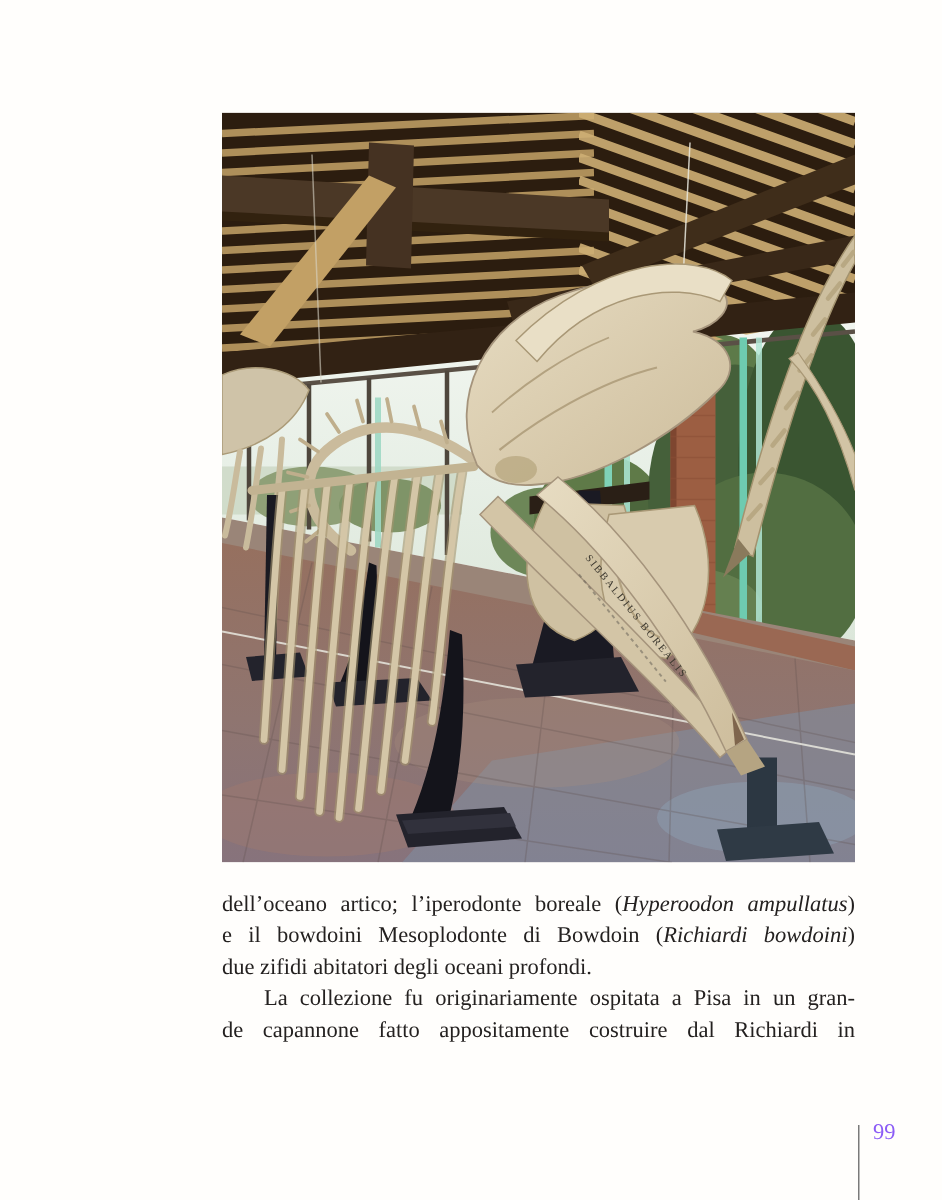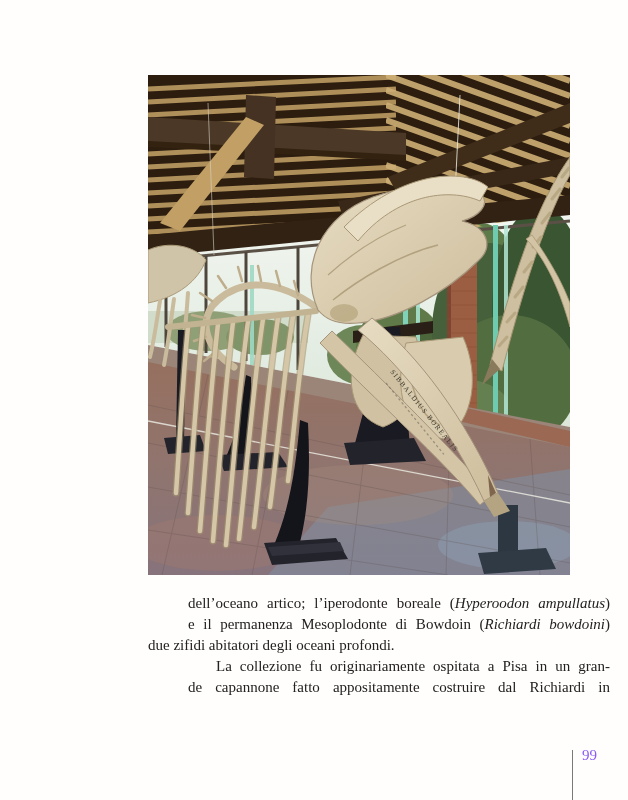--- a/index.html
+++ b/index.html
@@ -25,21 +25,21 @@
     text-align:right;
     font-size:11.5px;line-height:16px;
     color:var(--text-color,#242120);
   }
   
   .bodytext{
     position:absolute;left:148px;top:593px;width:422px;
     font-size:15px;line-height:21px;
   }
   .body-line{width:422px;}
-  .body-line.just{text-align:justify;text-align-last:justify;margin-left:40px;}
+  .body-line.just{text-align:justify;text-align-last:justify;}
   .body-line.indent{text-indent:28px;}
   .it{font-style:italic;}
   
   .folio-rule{
     position:absolute;left:572px;top:750px;width:1px;height:50px;
     background:#7a7a7a;
   }
   .folio{
     position:absolute;left:582px;top:746px;
     font-size:15px;color:#8b5cf6;line-height:1.2;
@@ -326,21 +326,21 @@
             <path d="M 6 10 l 92 0" stroke="#6b655a" stroke-width="1.3" stroke-dasharray="2.5 2.5" opacity="0.55"></path>
           </g>
         </g>
       </g>
     </svg>
   </div>
 
 
   <div class="bodytext">
       <div class="body-line just"><span>dell’oceano artico; l’iperodonte boreale (</span><span class="it">Hyperoodon ampullatus</span><span>)</span></div>
-      <div class="body-line just"><span>e il permanenza Mesoplodonte di Bowdoin (</span><span class="it">Richiardi bowdoini</span><span>)</span></div>
+      <div class="body-line just"><span>e il bowdoini Mesoplodonte di Bowdoin (</span><span class="it">Richiardi bowdoini</span><span>)</span></div>
       <div class="body-line"><span>due zifidi abitatori degli oceani profondi.</span></div>
       <div class="body-line just indent"><span>La collezione fu originariamente ospitata a Pisa in un gran-</span></div>
       <div class="body-line just"><span>de capannone fatto appositamente costruire dal Richiardi in</span></div>
     </div>
 
   <div class="folio-rule"></div>
   <div class="folio">99</div>
 
 </div>
 

